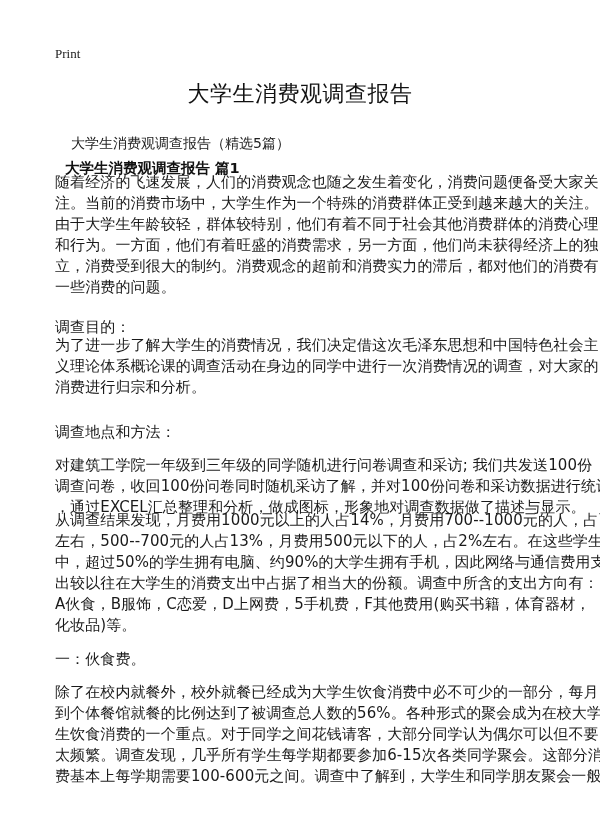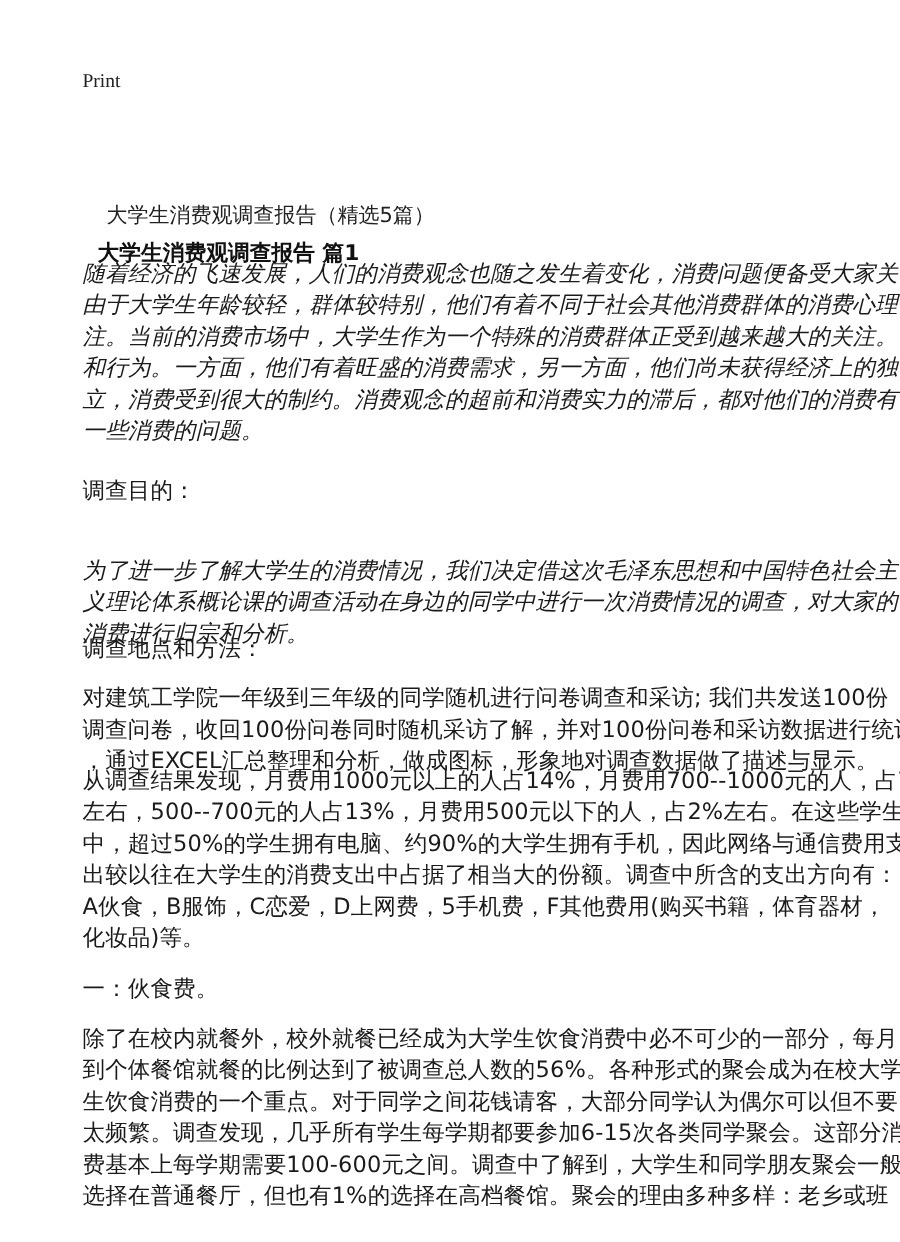--- a/index.html
+++ b/index.html
@@ -78,39 +78,40 @@
     height: 21px;
   }
 </style>
 </head>
 <body>
 
 <div class="page">
 
   <a class="print-link">Print</a>
 
+  <h1 class="doc-title">大学生消费观调查报告</h1>
 
   <p class="doc-subtitle">大学生消费观调查报告（精选5篇）</p>
 
   <h2 class="section-heading">大学生消费观调查报告 篇1</h2>
 
-  <p class="body-block" style="top:172px;font-style:italic;">
+  <p class="body-block" style="top:172px;">
     <span class="line">随着经济的飞速发展，人们的消费观念也随之发生着变化，消费问题便备受大家关</span>
+    <span class="line">注。当前的消费市场中，大学生作为一个特殊的消费群体正受到越来越大的关注。</span>
     <span class="line">由于大学生年龄较轻，群体较特别，他们有着不同于社会其他消费群体的消费心理</span>
-    <span class="line">注。当前的消费市场中，大学生作为一个特殊的消费群体正受到越来越大的关注。</span>
     <span class="line">和行为。一方面，他们有着旺盛的消费需求，另一方面，他们尚未获得经济上的独</span>
     <span class="line">立，消费受到很大的制约。消费观念的超前和消费实力的滞后，都对他们的消费有</span>
     <span class="line">一些消费的问题。</span>
   </p>
 
   <p class="body-block" style="top:317px;">
     <span class="line">调查目的：</span>
   </p>
 
-  <p class="body-block" style="top:370px;font-style:italic;">
+  <p class="body-block" style="top:335px;">
     <span class="line">为了进一步了解大学生的消费情况，我们决定借这次毛泽东思想和中国特色社会主</span>
     <span class="line">义理论体系概论课的调查活动在身边的同学中进行一次消费情况的调查，对大家的</span>
     <span class="line">消费进行归宗和分析。</span>
   </p>
 
   <p class="body-block" style="top:422px;">
     <span class="line">调查地点和方法：</span>
   </p>
 
   <p class="body-block" style="top:455px;">
@@ -131,16 +132,15 @@
   <p class="body-block" style="top:649px;">
     <span class="line">一：伙食费。</span>
   </p>
 
   <p class="body-block" style="top:682px;">
     <span class="line">除了在校内就餐外，校外就餐已经成为大学生饮食消费中必不可少的一部分，每月</span>
     <span class="line">到个体餐馆就餐的比例达到了被调查总人数的56%。各种形式的聚会成为在校大学</span>
     <span class="line">生饮食消费的一个重点。对于同学之间花钱请客，大部分同学认为偶尔可以但不要</span>
     <span class="line">太频繁。调查发现，几乎所有学生每学期都要参加6-15次各类同学聚会。这部分消</span>
     <span class="line">费基本上每学期需要100-600元之间。调查中了解到，大学生和同学朋友聚会一般</span>
-    <span class="line">选择在普通餐厅，但也有1%的选择在高档餐馆。聚会的理由多种多样：老乡或班</span>
   </p>
 
 </div>
 
 </body></html>

